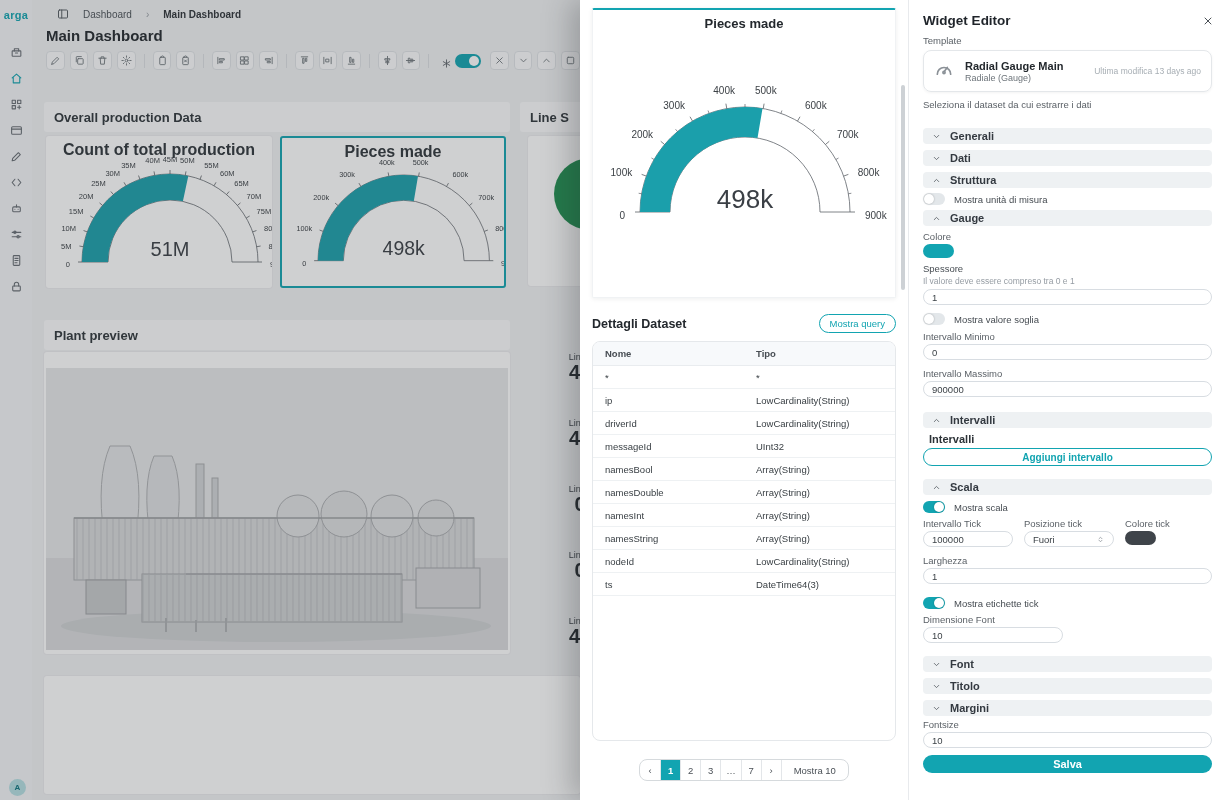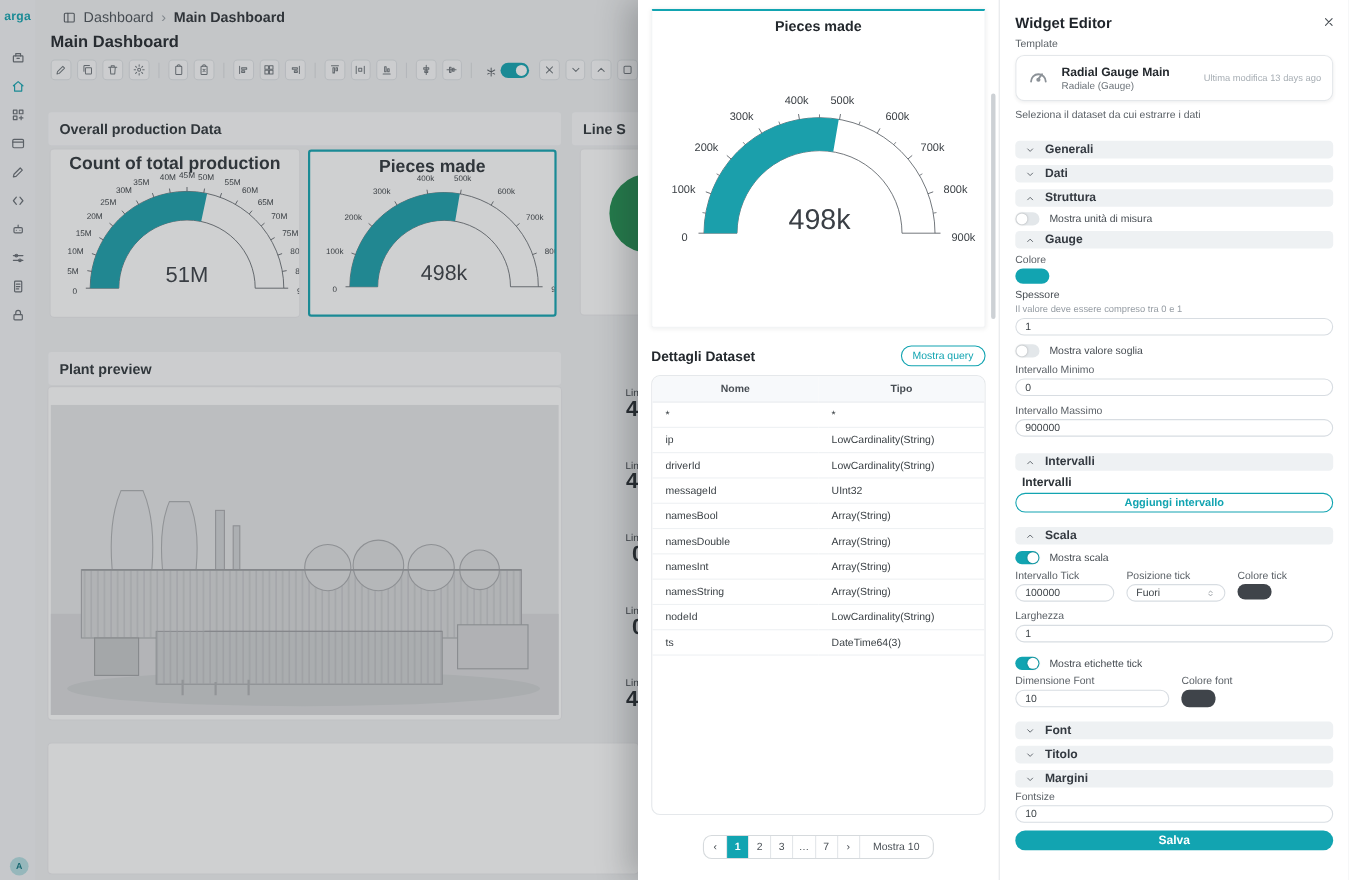--- a/index.html
+++ b/index.html
@@ -13,21 +13,21 @@
   #sb-icons { margin-top:22px; display:flex; flex-direction:column; align-items:center; gap:8px; }
   .sb-ic { width:18px; height:18px; display:flex; align-items:center; justify-content:center; color:#676d74; border-radius:4px; }
   .sb-ic svg { width:13px; height:13px; }
   .sb-ic.active { color:#12a4b1; }
   .avatar { position:absolute; left:9px; top:779px; width:17px; height:17px; border-radius:50%;
     background:rgba(18,164,177,.28); color:#0e7680; font-size:8px; font-weight:700;
     display:flex; align-items:center; justify-content:center; }
 
   
   #dash { position:absolute; left:32px; top:0; width:548px; height:800px; z-index:10; }
-  .crumbs { display:flex; align-items:center; gap:7px; margin:8px 0 0 25px; font-size:13px; color:#4c5258; }
+  .crumbs { display:flex; align-items:center; gap:14px; margin:8px 0 0 25px; font-size:10px; color:#4c5258; }
   .crumbs .ic { width:12px; height:12px; color:#565c62; }
   .crumbs .ic svg { width:12px; height:12px; }
   .crumb-sep { color:#9aa0a6; }
   .crumb-last { font-weight:700; color:#2e3338; }
   .pg-title { margin:7px 0 0 14px; font-size:15px; font-weight:700; color:#23282d; }
   #toolbar { display:flex; align-items:center; gap:5px; margin:7px 0 0 14px; }
   .tb-btn { width:23px; height:19px; border:1px solid #e0e3e6; background:#fbfcfd; border-radius:4px;
     display:flex; align-items:center; justify-content:center; color:#70767c; }
   .tb-btn svg { width:11px; height:11px; }
   .tb-sep { width:1px; height:14px; background:#dcdfe2; margin:0 3px; }
@@ -69,21 +69,21 @@
     border-top:2px solid #12a4b1; border-radius:2px; box-shadow:0 1px 5px rgba(20,24,28,.07); }
   .m-gtitle { position:absolute; top:6px; left:0; right:0; text-align:center; font-size:13px; font-weight:700; color:#23282d; }
   .m-ghost { position:absolute; left:0; top:20px; width:302px; height:266px; }
   .m-ghost svg { width:100%; height:100%; }
   .m-dethead { margin-top:16px; display:flex; align-items:center; justify-content:space-between; }
   .m-dethead h3 { font-size:12.5px; font-weight:700; color:#23282d; }
   .btn-ghost { border:1px solid #12a4b1; color:#12a4b1; background:#fff; border-radius:10px;
     font-size:9.5px; padding:3px 10px; font-family:inherit; }
   .m-tablewrap { margin-top:8px; height:400px; border:1px solid #e5e8eb; border-radius:8px; overflow:hidden; background:#fff; }
   table { width:100%; border-collapse:collapse; font-size:9.5px; color:#3a4045; }
-  thead th { background:#f7f9fb; text-align:center; font-weight:700; color:#474d53; padding:6px 12px; border-bottom:1px solid #e9ecef; }
+  thead th { background:#f7f9fb; text-align:left; font-weight:700; color:#474d53; padding:6px 12px; border-bottom:1px solid #e9ecef; }
   tbody td { padding:5.5px 12px; border-bottom:1px solid #eef1f3; }
   th:nth-child(2), td:nth-child(2) { width:50%; }
   .m-pag { margin-top:18px; display:flex; justify-content:center; }
   .pagbox { display:flex; border:1px solid #d6dadd; border-radius:8px; overflow:hidden; background:#fff; }
   .pg-cell { min-width:20px; height:20px; padding:0 5px; display:flex; align-items:center; justify-content:center;
     font-size:9.5px; color:#4a5056; border-left:1px solid #e3e6e9; }
   .pagbox .pg-cell:first-child { border-left:none; }
   .pg-cell.active { background:#12a4b1; color:#fff; font-weight:700; }
   .pg-size { padding:0 12px; }
 
@@ -732,24 +732,20 @@
       <div class="tgl on"></div>
       <span>Mostra etichette tick</span>
     </div>
     <div class="row mt5">
       <div class="w140">
         <div class="lbl">Dimensione Font</div>
         <div class="inp">
             <span>10</span>
           </div>
       </div>
-      <div class="wfill">
-        <div class="lbl">Colore font</div>
-        <div class="swatch" style="height: 16px; background: rgb(63, 68, 74);"></div>
-      </div>
     </div>
 
     <div class="acc mt13">
         <span class="chev">
           <svg viewBox="0 0 24 24" fill="none" stroke="currentColor" stroke-width="2" stroke-linecap="round" stroke-linejoin="round">
             <path d="M6 9l6 6 6-6"></path>
           </svg>
         </span>
         <span>Font</span>
       </div>

